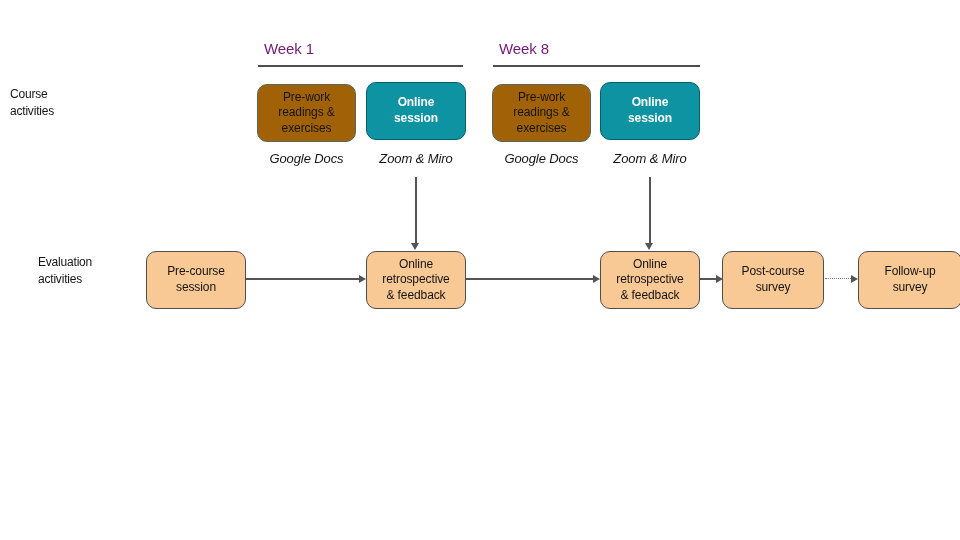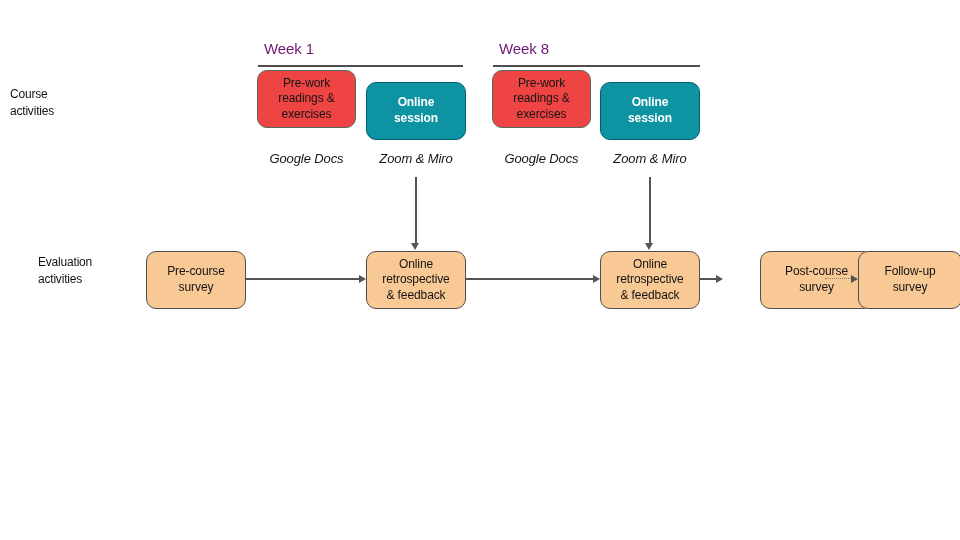--- a/index.html
+++ b/index.html
@@ -46,21 +46,21 @@
     display: flex;
     align-items: center;
     justify-content: center;
     text-align: center;
     font-size: 12px;
     line-height: 1.3;
     white-space: pre-line;
     color: #141414;
     letter-spacing: -0.1px;
   }
-  .box.green  { background: #ef4444; border: 1.5px solid #55695c; top: 70px; }
+  .box.green  { background: #a16207; border: 1.5px solid #55695c; top: 84px; }
   .box.teal   { background: #0e93a3; border: 1.5px solid #085f6b; top: 82px; color: #ffffff; font-weight: bold; }
   .box.orange { background: #f8c895; border: 1.5px solid #4f4f4f; top: 251px; }
   .caption {
     position: absolute;
     top: 151px;
     font-size: 13px;
     font-style: italic;
     color: #141414;
     text-align: center;
     letter-spacing: -0.1px;
@@ -132,28 +132,28 @@
   <div class="caption" style="left:492px; width:99px;">Google Docs</div>
   <div class="caption" style="left:600px; width:100px;">Zoom &amp; Miro</div>
 
   <div class="vline" style="left:415px;"></div>
   <div class="vhead" style="left:411px;"></div>
 
   <div class="vline" style="left:649px;"></div>
   <div class="vhead" style="left:645px;"></div>
 
   <div class="box orange" style="left:146px; width:100px;">Pre-course
-survey</div>
+session</div>
   <div class="box orange" style="left:366px; width:100px;">Online
 retrospective
 &amp; feedback</div>
   <div class="box orange" style="left:600px; width:100px;">Online
 retrospective
 &amp; feedback</div>
-  <div class="box orange" style="left:760px; width:113px;">Post-course
+  <div class="box orange" style="left:722px; width:102px;">Post-course
 survey</div>
   <div class="box orange" style="left:858px; width:104px;">Follow-up
 survey</div>
 
   <div class="hline" style="left:246px; width:113px;"></div>
   <div class="hhead" style="left:359px;"></div>
 
   <div class="hline" style="left:466px; width:127px;"></div>
   <div class="hhead" style="left:593px;"></div>
 

